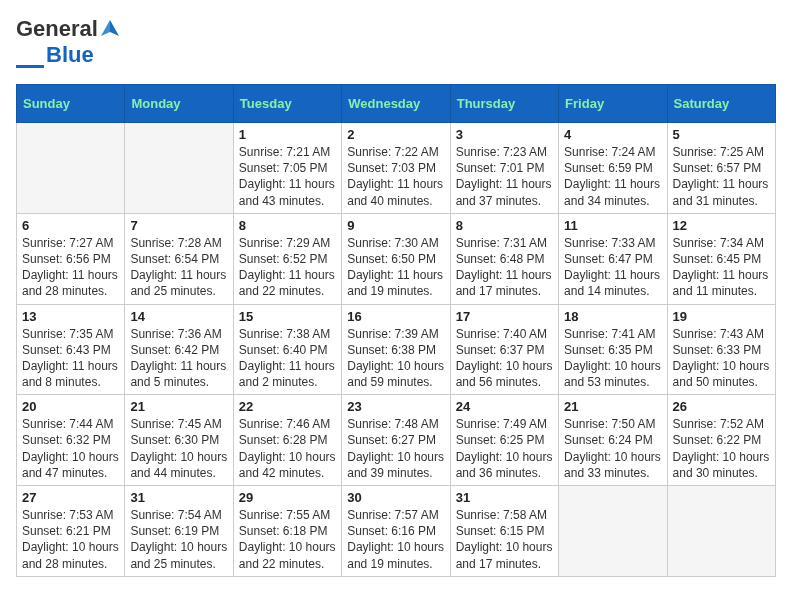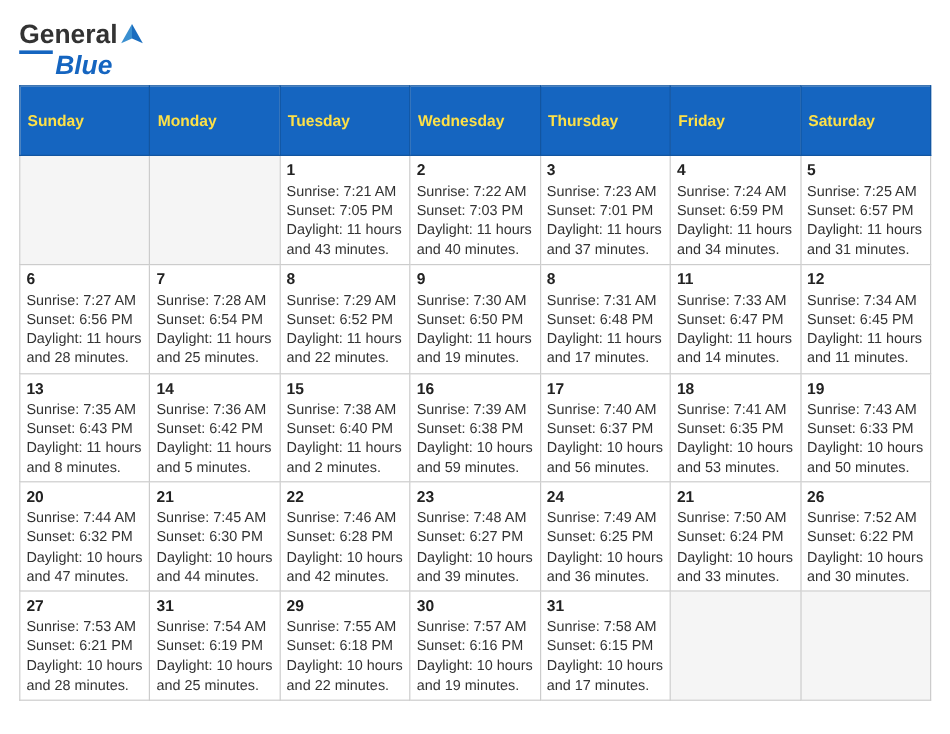--- a/index.html
+++ b/index.html
@@ -7,21 +7,21 @@
       font-family: Arial, sans-serif;
       background: #fff;
       width: 792px;
       min-height: 612px;
       padding: 16px;
     }
     .header {
       display: flex;
       justify-content: space-between;
       align-items: flex-start;
-      margin-bottom: 3px;
+      margin-bottom: 16px;
     }
     .logo {
       display: flex;
       flex-direction: column;
       align-items: flex-start;
     }
     .title-block {
       text-align: right;
     }
     .title-block h1 {
@@ -34,23 +34,23 @@
       font-weight: normal;
       color: #444;
     }
     .calendar {
       width: 100%;
       border-collapse: collapse;
       border: 1px solid #ccc;
     }
     .calendar th {
       background: #1565c0;
-      color: #fde047;
+      color: #86efac;
       font-size: 13px;
-      padding: 21px 6px;
+      padding: 11px 6px;
       text-align: left;
       border: 1px solid #1255a0;
     }
     .calendar td {
       vertical-align: top;
       border: 1px solid #ccc;
       padding: 4px 5px;
       font-size: 10px;
       color: #333;
       width: 108px;
@@ -81,21 +81,21 @@
 
 <div class="header">
   <div class="logo">
     <div style="display:flex;align-items:center;">
       <span style="font-size:22px;font-weight:bold;color:#333;">General</span>
       <svg width="22" height="22" viewBox="0 0 22 22" style="margin-left:1px;">
         <polygon points="11,2 20,18 11,14" fill="#1a6dbf"></polygon>
         <polygon points="11,2 2,18 11,14" fill="#3a8fd0"></polygon>
       </svg>
     </div>
-    <div style="display:flex;align-items:flex-start;font-style:italic;">
+    <div style="display:flex;align-items:flex-end;">
       <div style="width:28px;height:3px;background:#1565c0;"></div>
       <span style="font-size:22px;font-weight:bold;color:#1565c0;margin-left:2px;">Blue</span>
     </div>
   </div>
 </div>
 
 <table class="calendar">
   <thead>
     <tr>
       <th>Sunday</th>

